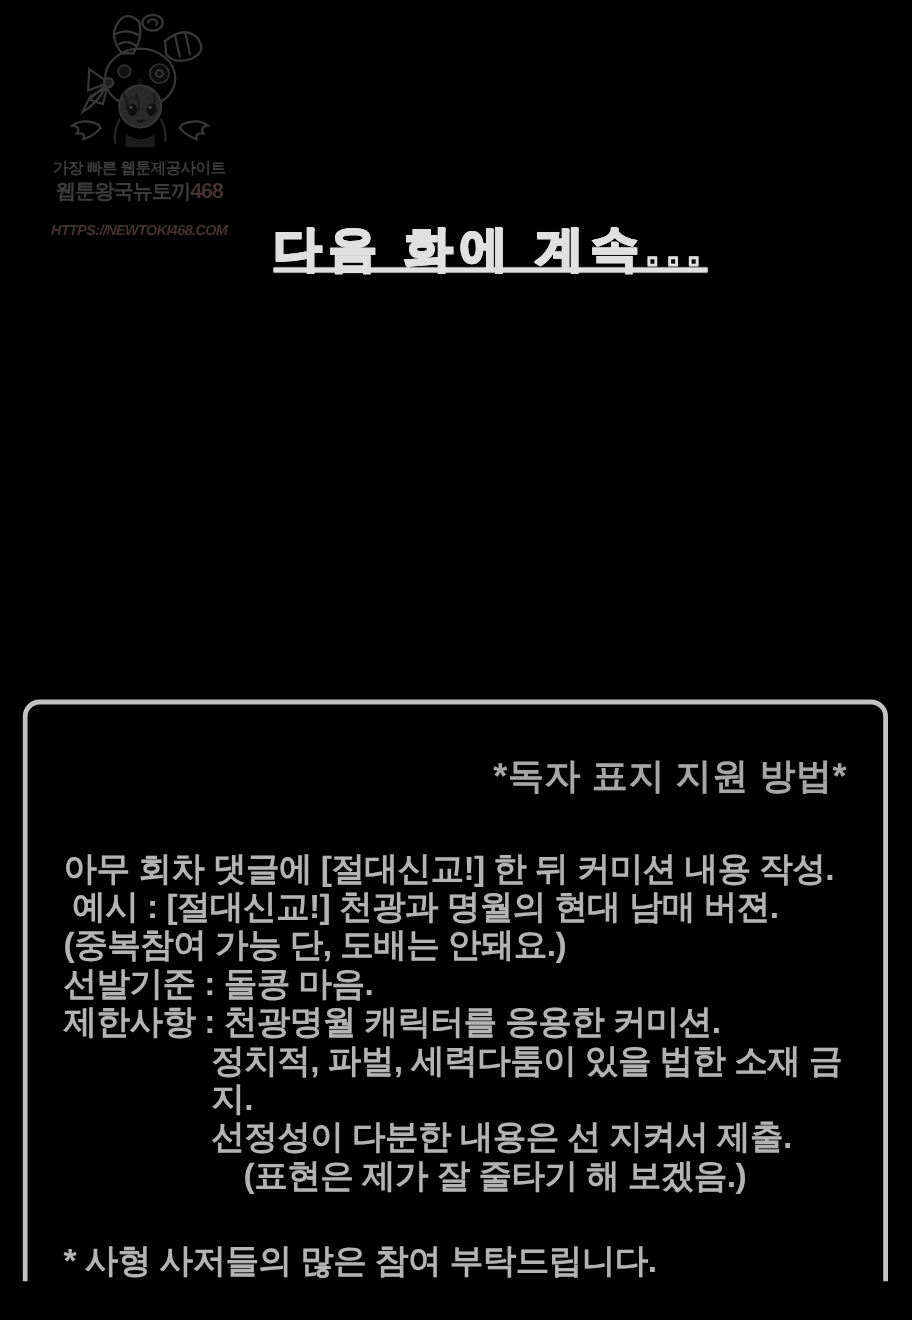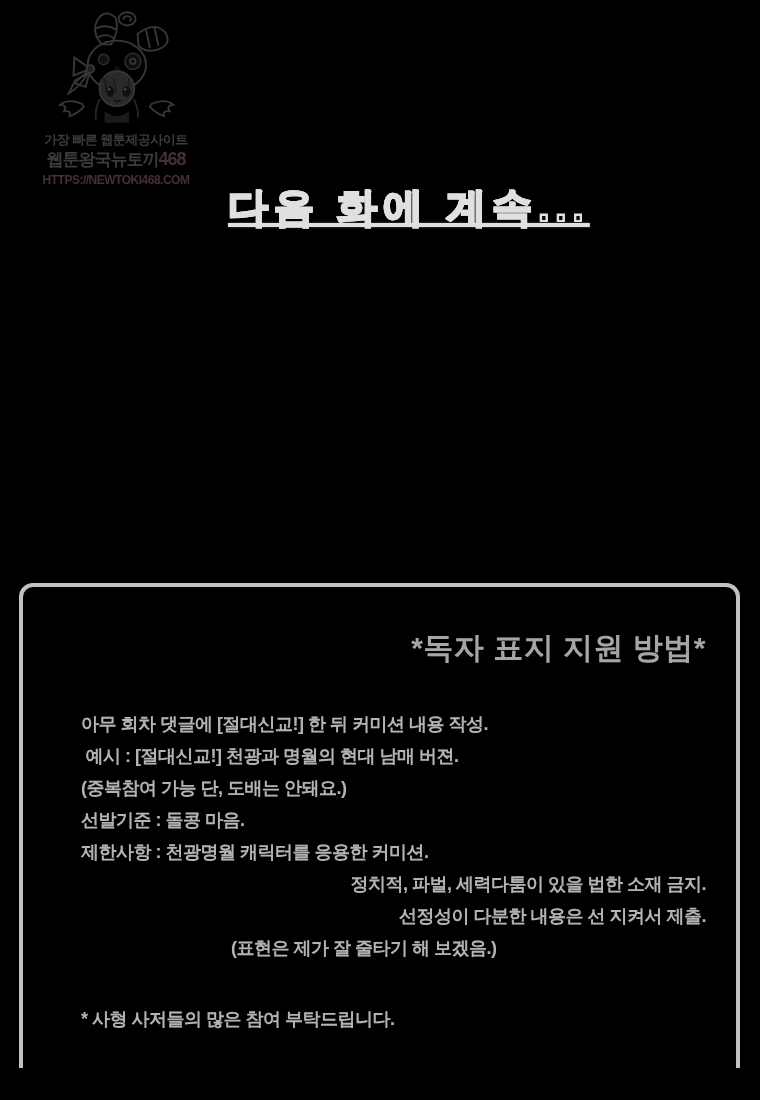--- a/index.html
+++ b/index.html
@@ -34,21 +34,21 @@
     left: 32px;
     width: 168px;
     text-align: center;
     color: var(--watermark-text, #3c3c3c);
     text-shadow: 0 0 1px #000;
     white-space: nowrap;
   }
   .wm-tagline { top: 131px; font-size: 13px; letter-spacing: -0.5px; }
   .wm-sitename { top: 148px; font-size: 17px; letter-spacing: -1px; }
   .wm-sitename .accent { color: var(--watermark-accent, #473031); font-size: 18px; }
-  .wm-url { top: 173px; font-size: 12px; letter-spacing: -0.5px; color: var(--watermark-accent, #473031); }
+  .wm-url { top: 185px; font-size: 12px; letter-spacing: -0.5px; color: var(--watermark-accent, #473031); font-style: italic; }
 
   
   .continued {
     position: absolute;
     left: 228px; top: 180px;
     font-size: 40px;
     letter-spacing: 6px;
     white-space: pre;
     color: #050505;
     -webkit-text-stroke: 2.2px var(--outline-text, #e0e0e0);
@@ -72,31 +72,30 @@
   .notice-title {
     margin-top: 44px;
     text-align: right;
     font-size: 30px;
     line-height: 34px;
     letter-spacing: 0.5px;
     color: var(--box-title, #a6a6a6);
     text-shadow: 0 0 1px rgba(255,255,255,0.12);
   }
   .notice-box p {
-    font-size: 18px;
+    font-size: 28px;
     line-height: 32px;
     letter-spacing: -0.5px;
     color: var(--box-text, #b3b3b3);
     white-space: pre-wrap;
     text-shadow: 0 0 1px rgba(255,255,255,0.12);
-    margin-left: 28px;
   }
   .intro { margin-top: 43px; }
   .rules-gap { margin-top: 28px; }
-  .ind1 { padding-left: 123px; text-align: right; }
+  .ind1 { padding-left: 123px; }
   .ind2 { padding-left: 150px; }
   .footer-line { margin-top: 39px; }
 
   svg .ln { stroke: #3a3a3a; stroke-width: 2; fill: none; stroke-linecap: round; }
 </style>
 </head>
 <body style="--background: #000000; --watermark-text: #3c3c3c; --watermark-accent: #473031; --outline-text: #e0e0e0; --box-border: #c2c2c2; --box-title: #a6a6a6; --box-text: #b3b3b3;">
 
 <div class="canvas">
 

